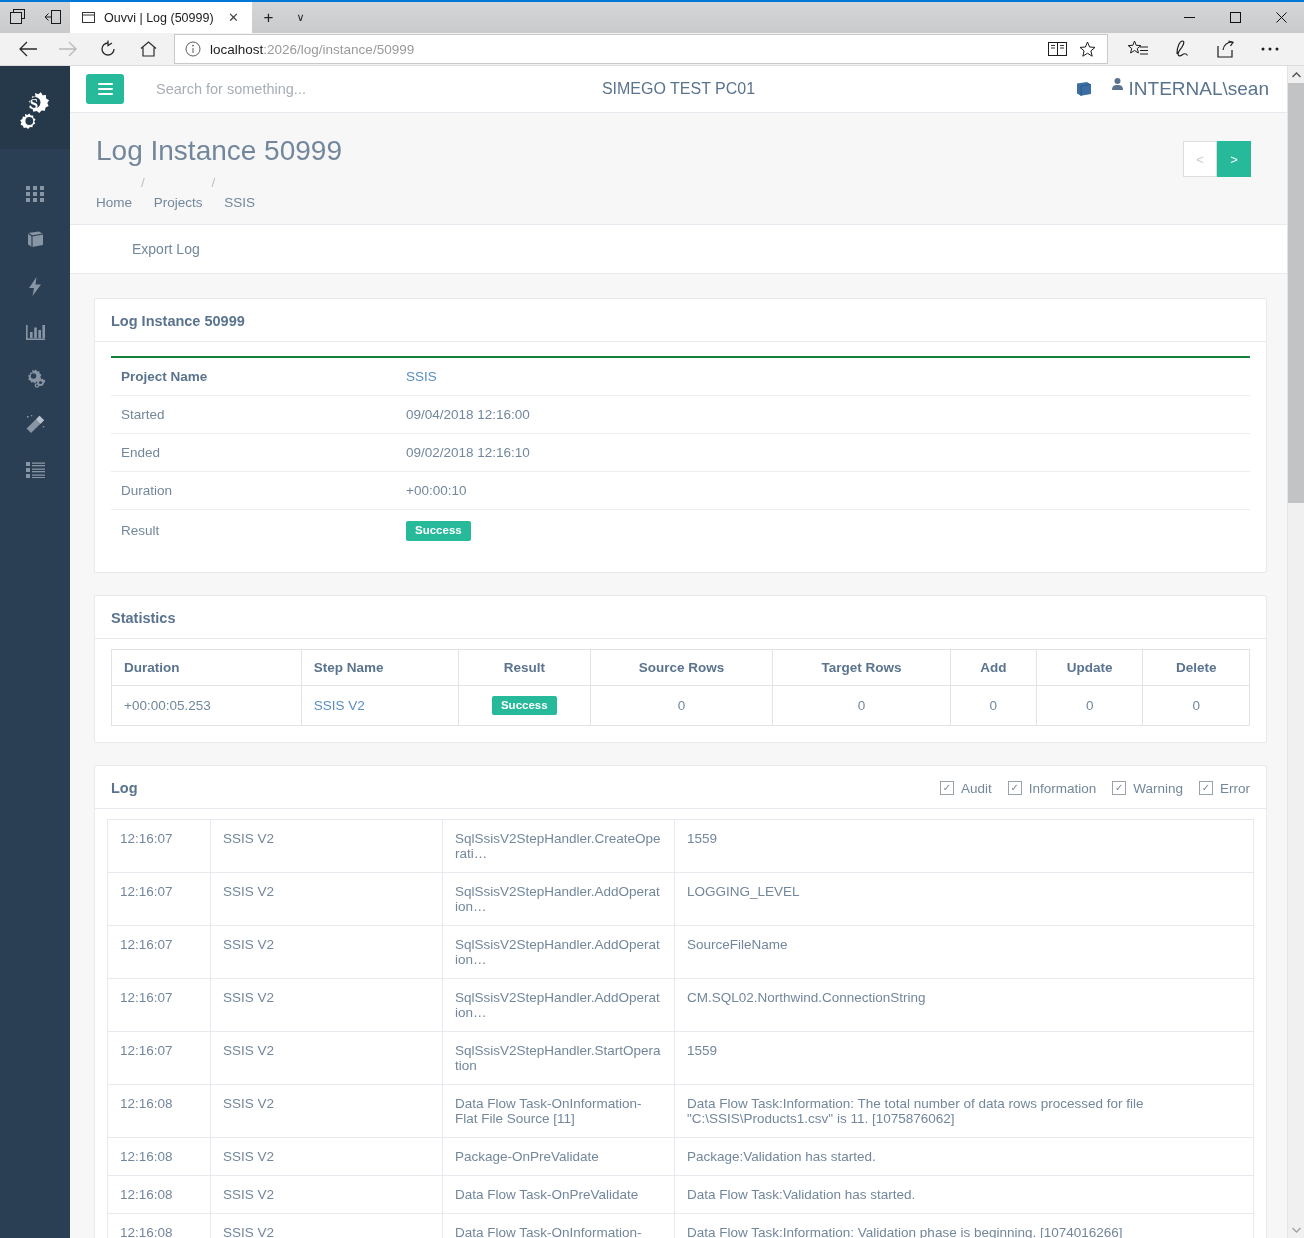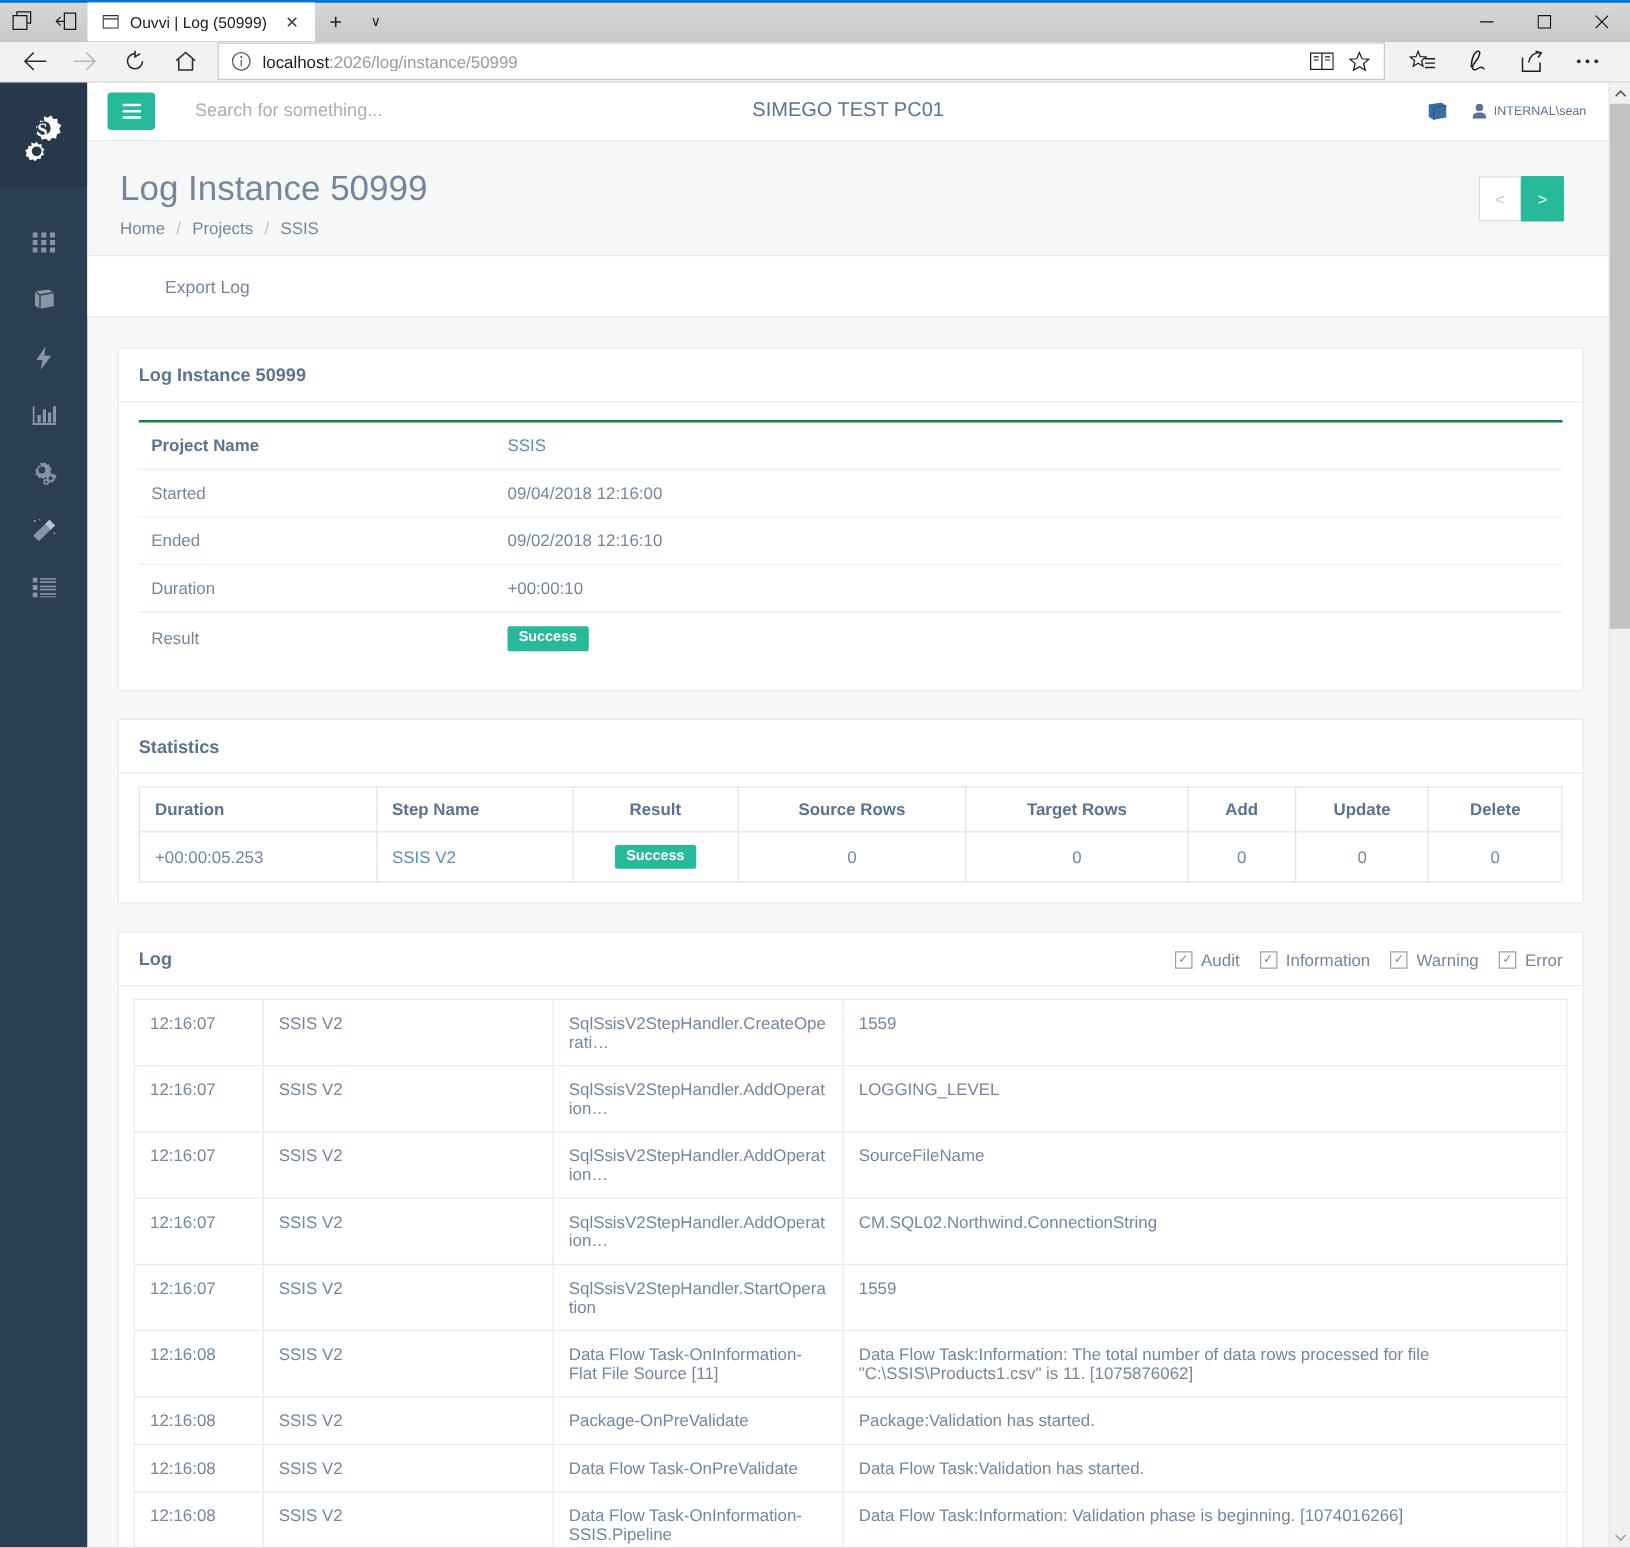--- a/index.html
+++ b/index.html
@@ -5,21 +5,21 @@
   * { box-sizing: border-box; }
   html, body {
     margin: 0; padding: 0;
     width: 1304px; height: 1238px;
     overflow: hidden;
     background: #fff;
     font-family: "Liberation Sans", sans-serif;
   }
 
   
-  .browser { width: 1304px; height: 1238px; display: flex; flex-direction: column; background:#7f1d1d; }
+  .browser { width: 1304px; height: 1238px; display: flex; flex-direction: column; background:#bef264; }
 
   .titlebar {
     height: 33px;
     background: linear-gradient(#d5d6d7, #c9cacb);
     display: flex; align-items: flex-end;
     position: relative;
     border-top: 2px solid #0078d7;
   }
   .tb-left-icons { display:flex; align-items:center; height:33px; padding: 0 6px; gap: 14px; }
   .tb-ico { width: 22px; height: 22px; display:flex; align-items:center; justify-content:center; color:#1a1a1a; }
@@ -103,35 +103,35 @@
     font-family: "Liberation Sans", sans-serif;
     width: 330px;
   }
   .search-input::placeholder { color: #a7aeb6; }
   .topbar-title {
     position: absolute; left: 0; right: 0; text-align: center;
     font-size: 16px; color: #5A738E; pointer-events: none;
   }
   .topbar-right { margin-left: auto; display: flex; align-items: center; gap: 20px; position: relative; z-index: 2;}
   .topbar-icon { color: #3a6ea5; display:flex; align-items:center; }
-  .topbar-user { display: flex; align-items: center; gap: 6px; font-size: 10px; color: #5A738E; }
+  .topbar-user { display: flex; gap: 6px; font-size: 19px; color: #5A738E; }
   .topbar-user svg { color:#5A738E; }
 
   .page-head {
     background: #F7F7F7;
     padding: 22px 36px 14px 26px;
     display: flex; align-items: flex-start;
   }
   .page-head-left { flex: 1; }
   .page-title {
     font-size: 28px; font-weight: 400; color: #73879C;
     margin: 0 0 8px 0; line-height: 1.15;
   }
   .breadcrumb { font-size: 13.5px; color: #73879C; display: flex; gap: 9px; }
-  .breadcrumb a { color: #73879C; text-decoration: none; }
+  .breadcrumb a { color: #73879C; text-decoration: none; margin-top: 20px; }
   .breadcrumb .sep { color: #b8c2cc; }
   .pager { display: flex; margin-top: 6px; }
   .pager button {
     width: 34px; height: 36px; font-size: 13px; cursor: pointer;
     border: 1px solid #ddd; background: #fff; color: #c9c9c9;
     font-family: "Liberation Sans", sans-serif;
   }
   .pager button.active { background: #26B99A; border-color: #26B99A; color: #fff; }
 
   .toolbar-row {

